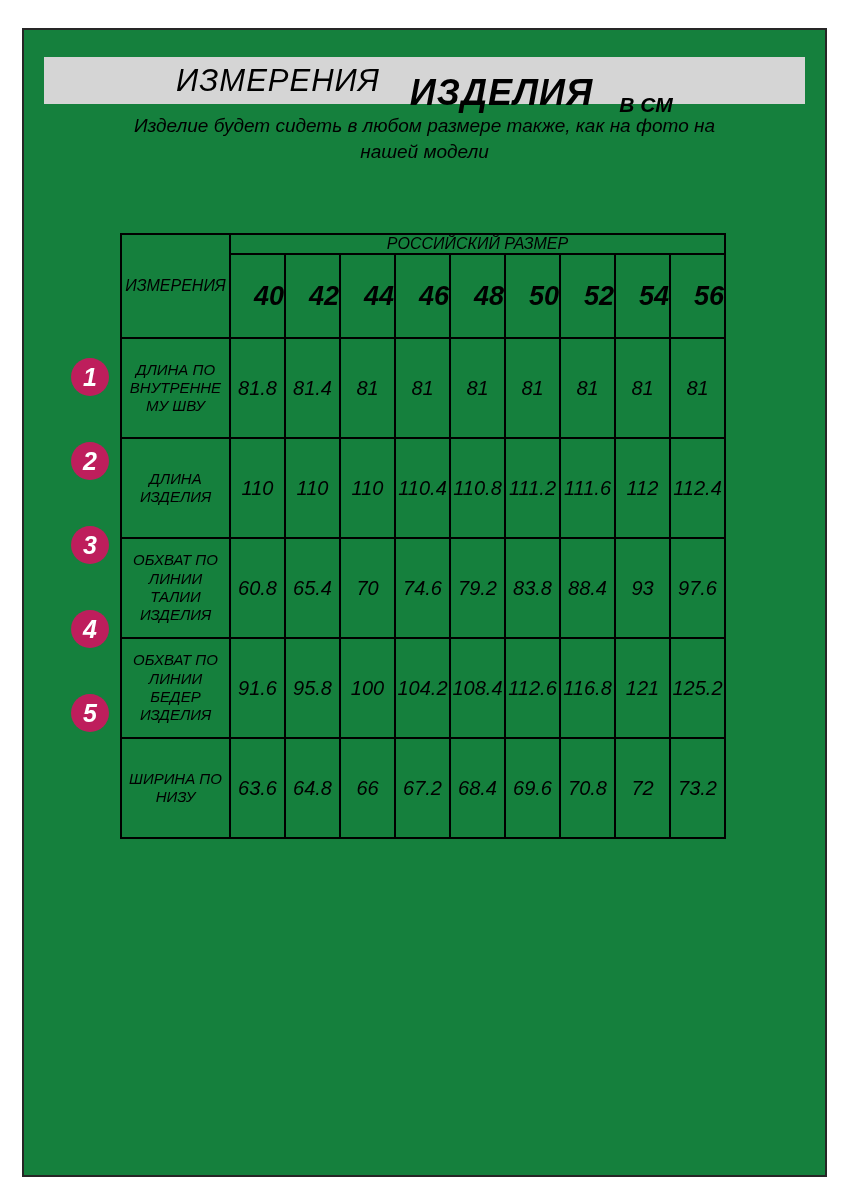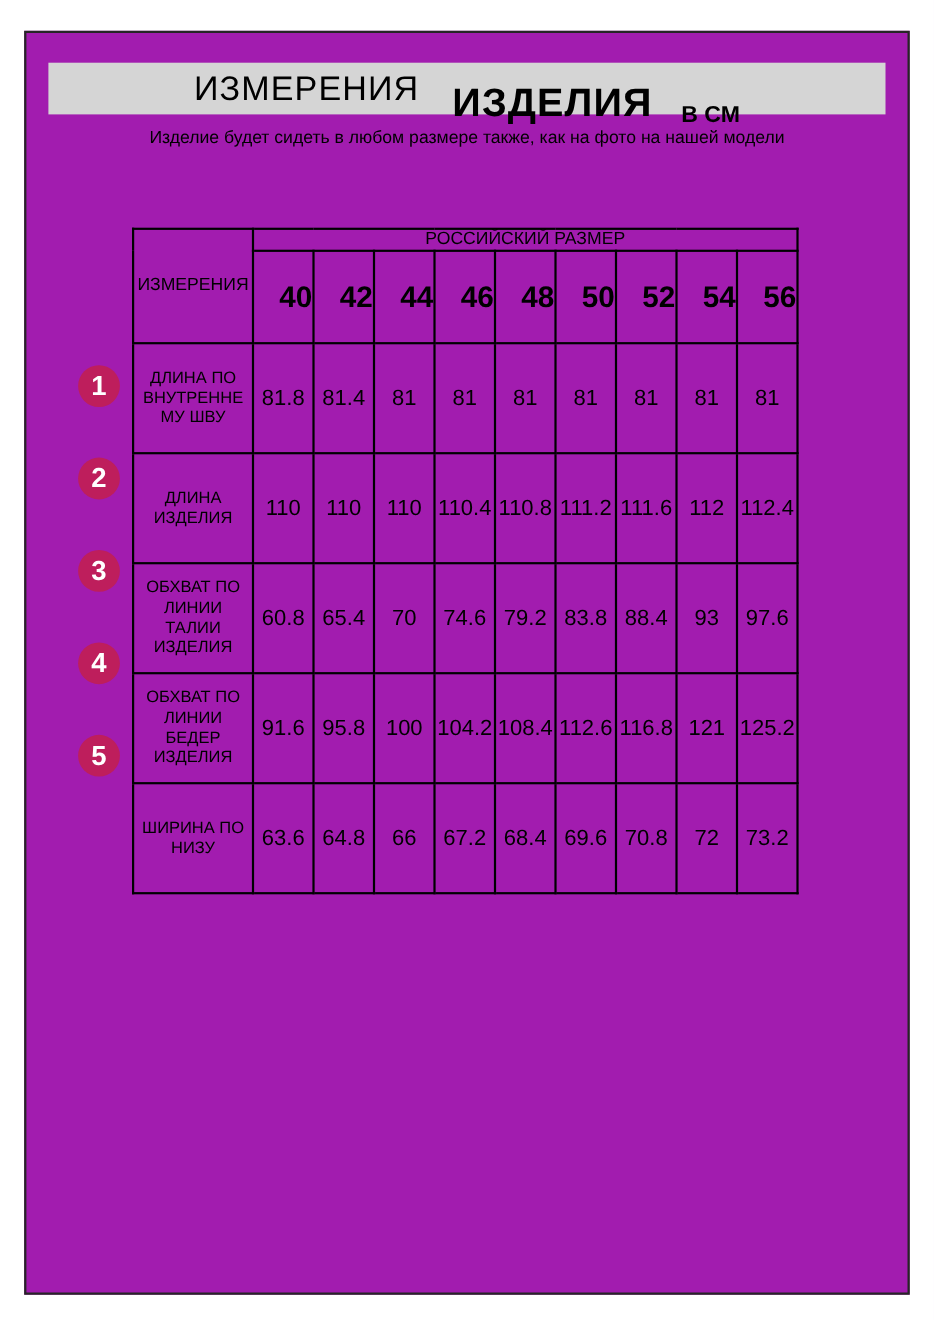--- a/index.html
+++ b/index.html
@@ -1,32 +1,32 @@
 <!DOCTYPE html>
 <html><head>
 <meta charset="utf-8">
 <style>
   * { margin:0; padding:0; box-sizing:border-box; }
   html,body { width:849px; height:1200px; background:#ffffff;
               font-family:"Liberation Sans", sans-serif; color:#000; }
   body { position:relative; overflow:hidden; }
 
   .frame { position:absolute; left:22px; top:28px; width:805px; height:1149px;
-           border:2px solid #262626; background:#a21caf; }
+           border:2px solid #262626; background:#15803d;font-style:italic; }
 
   .title-band { height:47px; margin:27px 20px 0 20px; background:#d5d5d5;
                 display:flex; align-items:center; justify-content:center; }
   .title-main { font-size:31px; letter-spacing:1px; }
   .title-bold { font-size:36px; font-weight:bold; letter-spacing:1px; margin-left:30px;margin-top:24px; }
   .title-unit { font-size:21px; font-weight:bold; margin-left:26px;margin-top:48px; }
 
   .model { margin-top:21px; text-align:center; font-size:27px; line-height:30px; }
 
   .subtitle { margin:9px auto 0; width:640px; text-align:center;
-              font-size:16px; line-height:26px; }
+              font-size:19px; line-height:26px; }
 
   .table-zone { position:relative; margin-top:68px; }
 
   table { border-collapse:collapse; margin-left:96px; table-layout:fixed; }
   th, td { border:2px solid #000; text-align:center; vertical-align:middle; padding:0; }
 
   .corner { width:109px; font-weight:normal; font-size:16px; }
   .group-header { height:18px; font-weight:normal; font-size:16px;text-align:center; }
   .size-cell { width:55px; height:84px; font-size:27px; font-weight:bold;text-align:right; }
   tbody tr { height:100px; }

